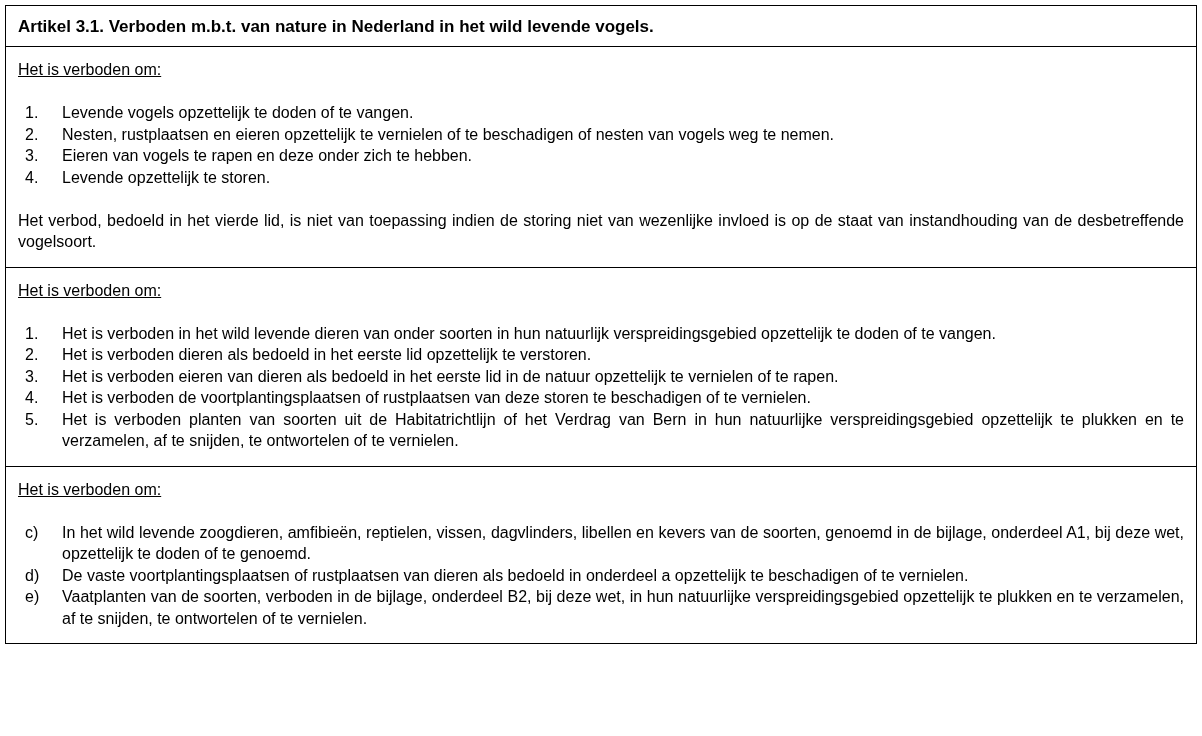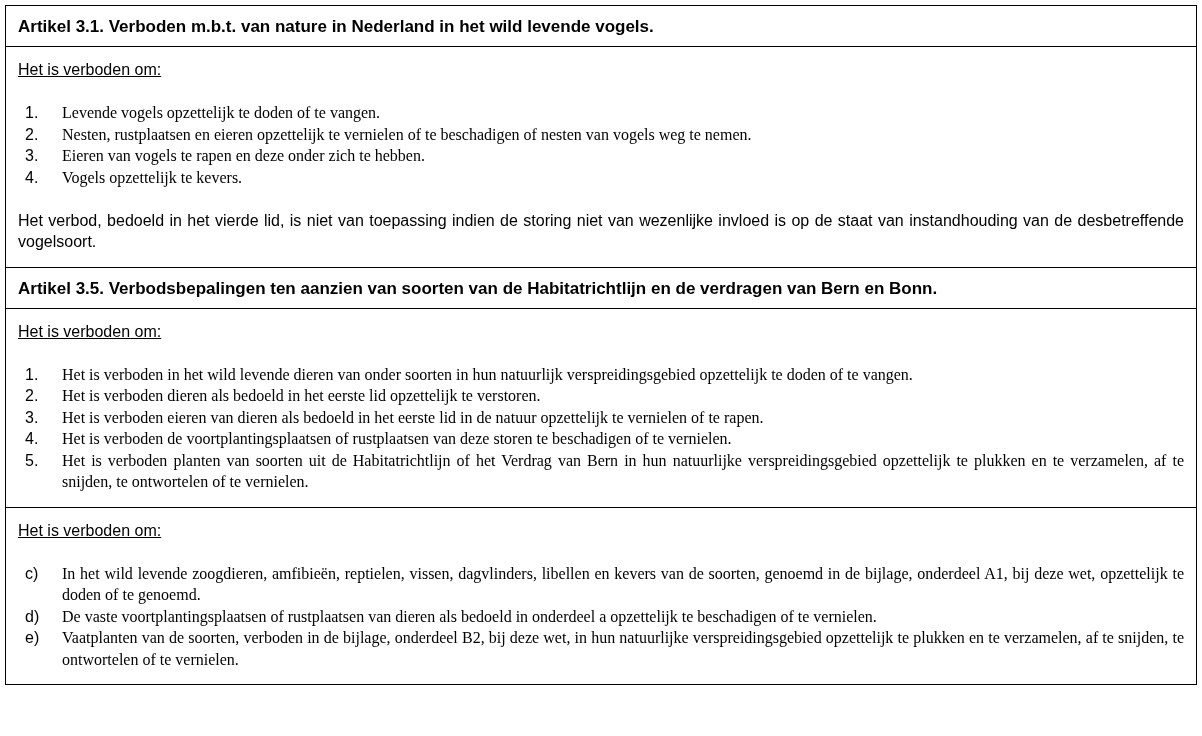--- a/index.html
+++ b/index.html
@@ -49,21 +49,20 @@
     align-items: flex-start;
   }
   .li .marker {
     flex: 0 0 44px;
     box-sizing: border-box;
     padding-left: 7px;
   }
   .li .txt {
     flex: 1 1 auto;
     text-align: justify;
-    font-family: Liberation Serif, serif;
   }
   .outro {
     margin: 21.5px 0 0 0;
     text-align: justify;
   }
 </style>
 </head>
 <body>
 
 <div class="page">
@@ -84,30 +83,27 @@
               <div class="li">
                 <span class="marker">2.</span>
                 <span class="txt">Nesten, rustplaatsen en eieren opzettelijk te vernielen of te beschadigen of nesten van vogels weg te nemen.</span>
               </div>
               <div class="li">
                 <span class="marker">3.</span>
                 <span class="txt">Eieren van vogels te rapen en deze onder zich te hebben.</span>
               </div>
               <div class="li">
                 <span class="marker">4.</span>
-                <span class="txt">Vogels opzettelijk te kevers.</span>
+                <span class="txt">Levende opzettelijk te storen.</span>
               </div>
             </div>
           <p class="outro">Het verbod, bedoeld in het vierde lid, is niet van toepassing indien de storing niet van wezenlijke invloed is op de staat van instandhouding van de desbetreffende vogelsoort.</p>
         </td>
       </tr>
 
-      <tr>
-        <td class="hdr">Artikel 3.5. Verbodsbepalingen ten aanzien van soorten van de Habitatrichtlijn en de verdragen van Bern en Bonn.</td>
-      </tr>
       <tr>
         <td class="bd">
           <p class="intro">Het is verboden om:</p>
           <div class="plist">
               <div class="li">
                 <span class="marker">1.</span>
                 <span class="txt">Het is verboden in het wild levende dieren van onder soorten in hun natuurlijk verspreidingsgebied opzettelijk te doden of te vangen.</span>
               </div>
               <div class="li">
                 <span class="marker">2.</span>

